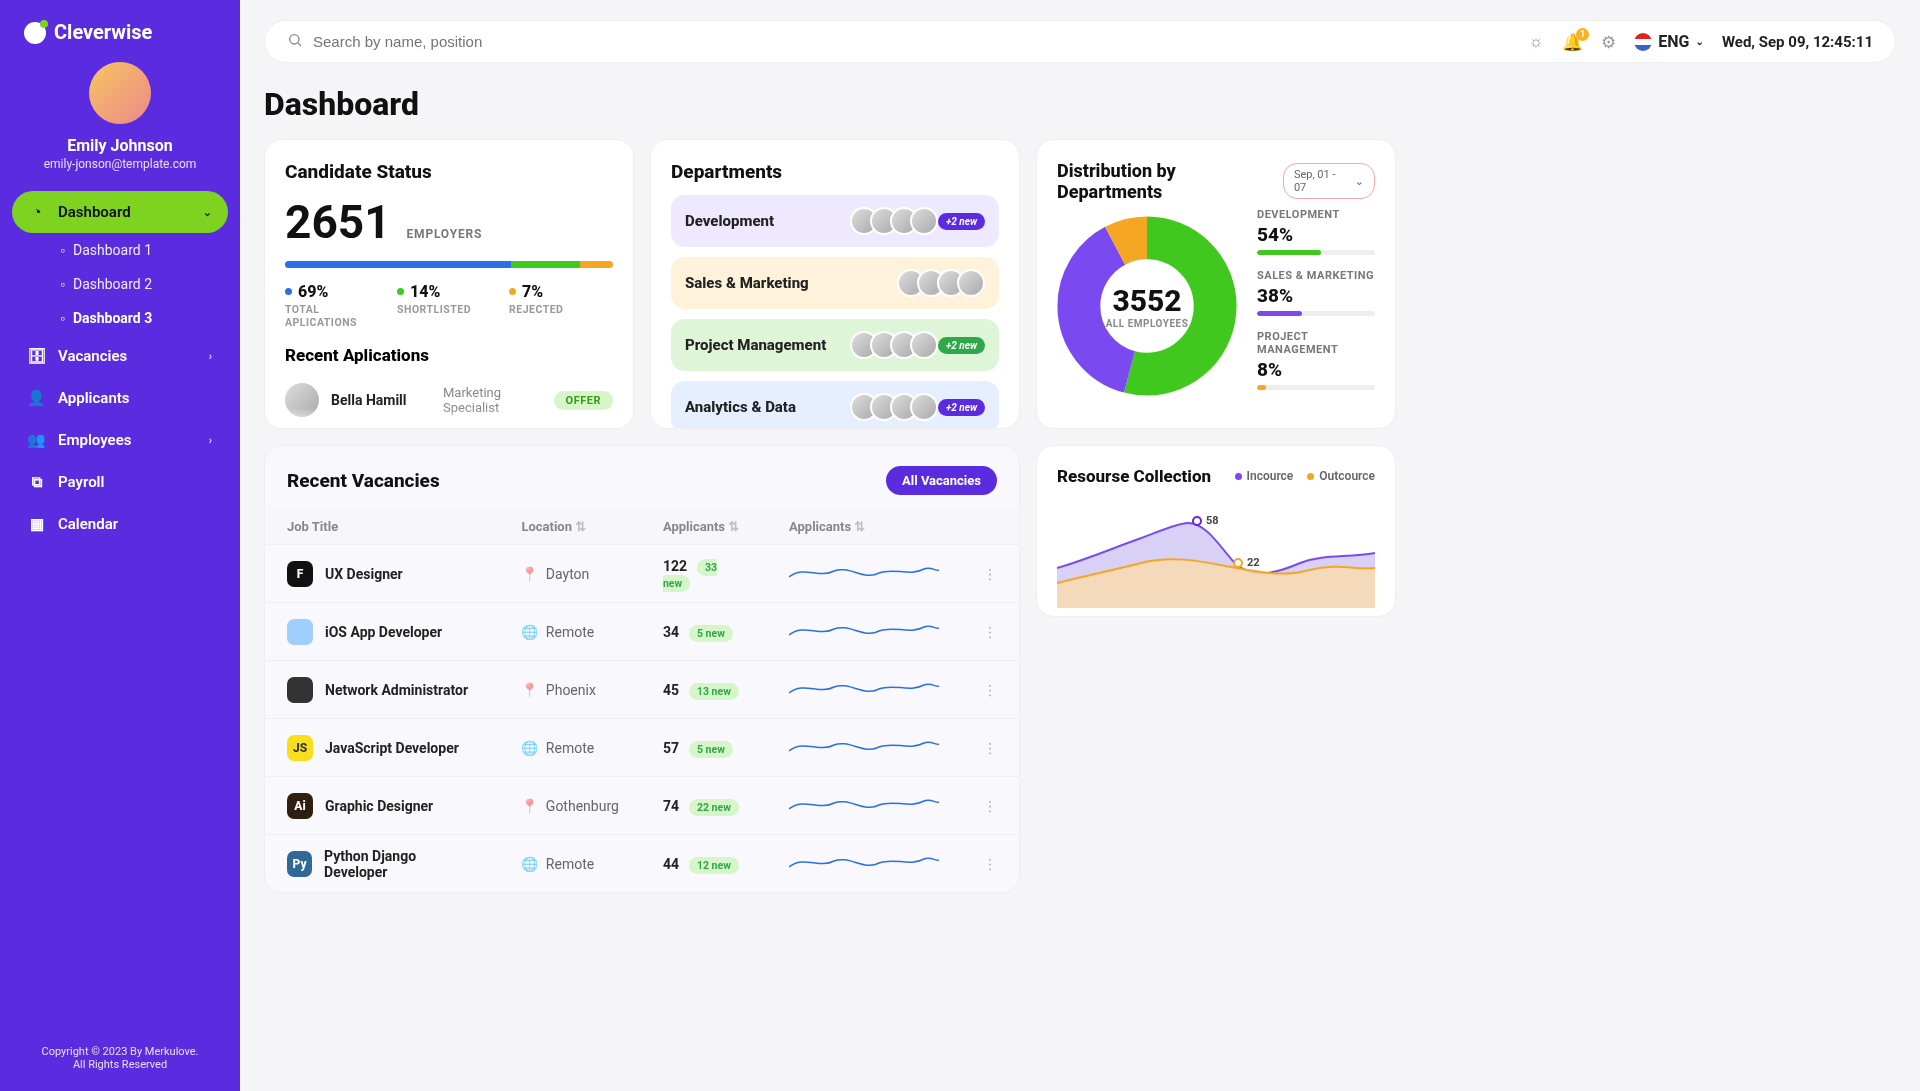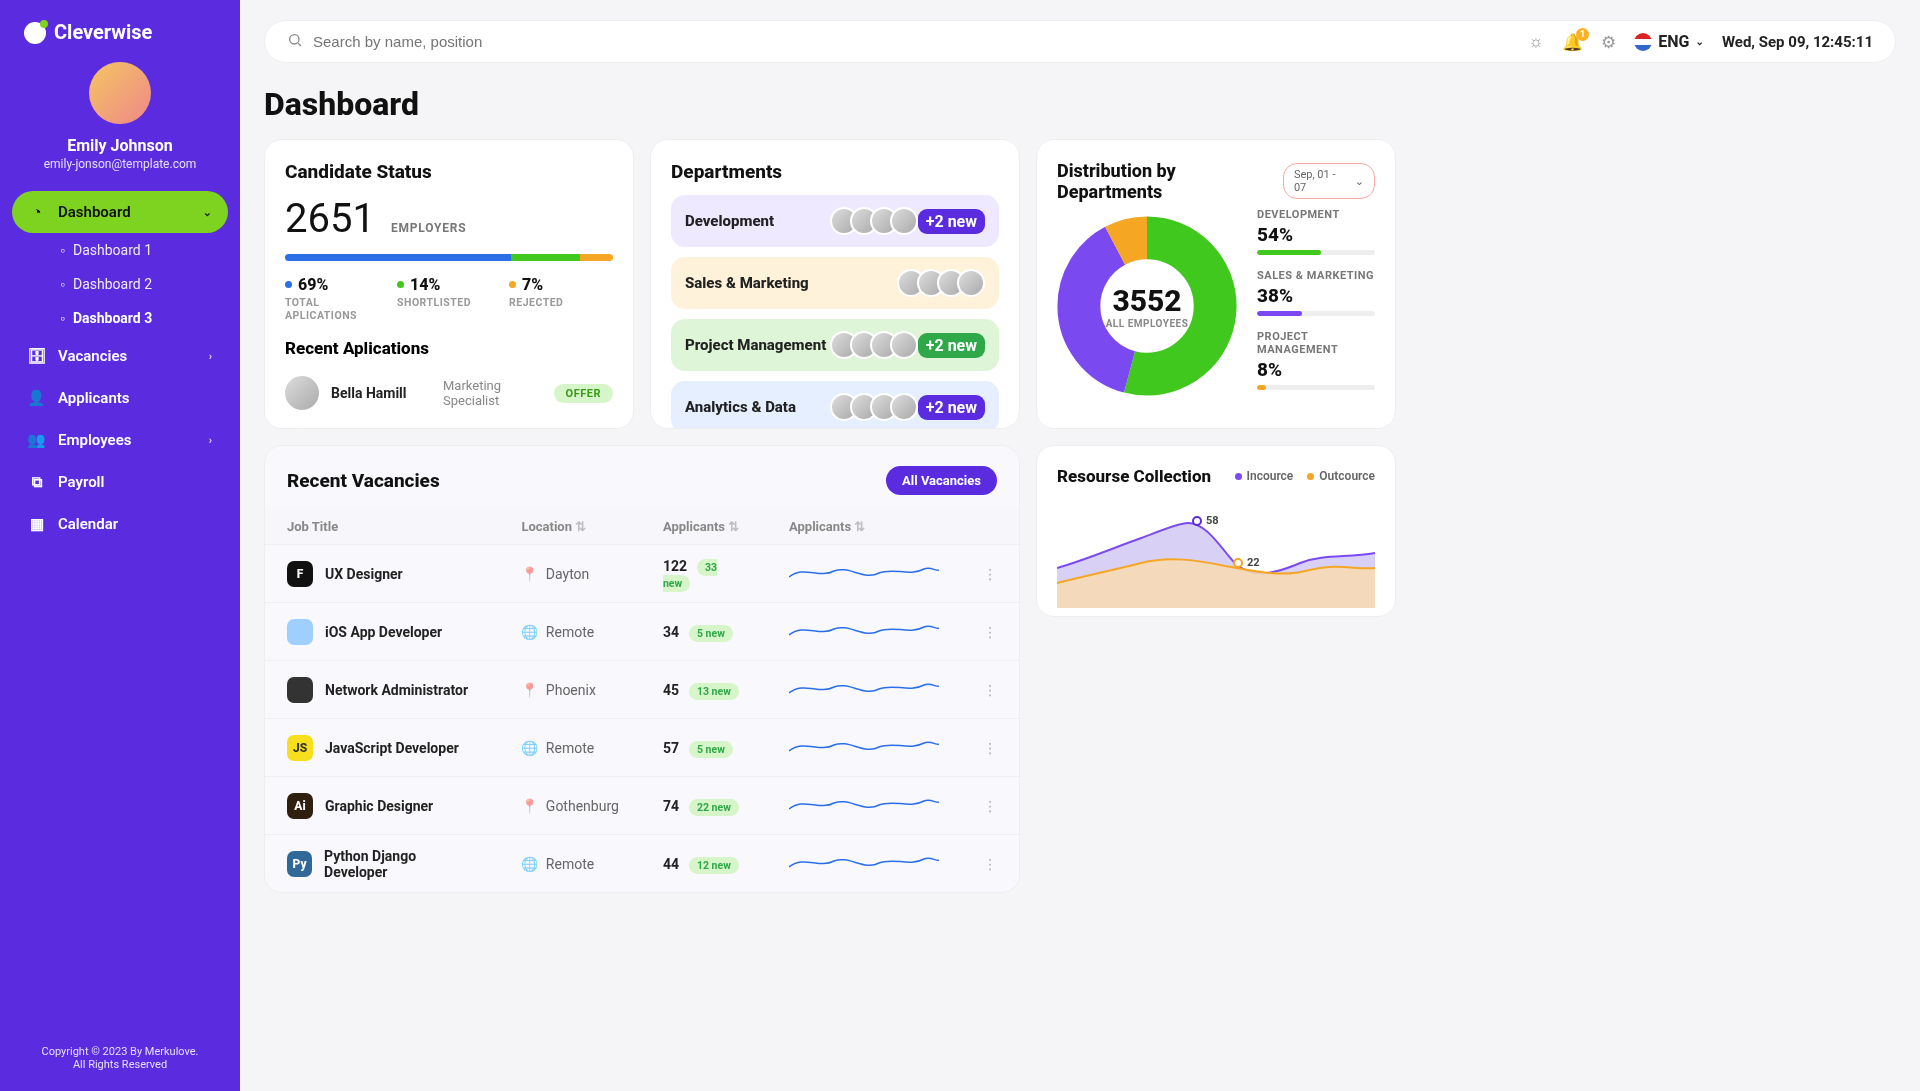--- a/index.html
+++ b/index.html
@@ -41,21 +41,21 @@
 .flag { width:18px; height:18px; border-radius:50%; background:linear-gradient(#d22 33%, #fff 33% 66%, #36c 66%);}
 .datetime { font-weight:700; color:#222; font-size:15px; }
 
 .page-title { font-size:32px; font-weight:800; margin:22px 0 16px; color:#111; }
 
 .grid { display:grid; grid-template-columns: 370px 370px 360px; gap:16px; }
 .card { background:#fff; border-radius:18px; border:1px solid #eee; padding:20px; }
 .card-title { font-weight:800; font-size:19px; color:#111; margin-bottom:12px;}
 
 
-.big-num { font-size:40px; font-weight:400; color:#111; display:inline-block;}
+.big-num { font-size:46px; font-weight:700; color:#111; display:inline-block;}
 .big-label { font-size:12px; letter-spacing:.8px; font-weight:700; color:#777; margin-left:12px; }
 .prog-bar { display:flex; height:7px; border-radius:4px; overflow:hidden; margin:12px 0 14px;}
 .prog-bar > div { height:100%; }
 .stats-row { display:flex; gap:8px; margin-bottom:16px;}
 .stat { flex:1;}
 .stat-val { font-size:16px; font-weight:800; color:#111; display:flex; align-items:center; gap:6px;}
 .stat-dot { width:7px; height:7px; border-radius:50%;}
 .stat-lab { font-size:10.5px; letter-spacing:.5px; font-weight:700; color:#999; margin-top:2px;}
 .ra-title { font-weight:800; font-size:17px; margin-bottom:10px;}
 .app-row { display:flex; align-items:center; gap:12px; padding:8px 0;}
@@ -64,21 +64,21 @@
 .app-pos { flex:1; font-size:13px; color:#888;}
 .pill { padding:3px 12px; border-radius:12px; font-size:11px; font-weight:700; letter-spacing:.5px;}
 .pill.offer { background:#d6f5c8; color:#3a9a1a;}
 
 
 .dept-list { display:flex; flex-direction:column; gap:10px; }
 .dept-row { display:flex; align-items:center; justify-content:space-between; padding:12px 14px; border-radius:14px; font-weight:800; font-size:15px; color:#222;}
 .dept-avs { display:flex; align-items:center;}
 .dept-avs .mini-av { width:28px; height:28px; margin-left:-8px; border:2px solid #fff;}
 .dept-avs .mini-av:first-child { margin-left:0;}
-.dept-badge { background:#5b2be0; color:#fff; font-size:16px; font-weight:700; padding:3px 8px; border-radius:9px; }
+.dept-badge { background:#5b2be0; color:#fff; font-size:10px; font-weight:700; padding:3px 8px; border-radius:9px; font-style:italic;}
 .dept-badge.green { background:#2fa84a;}
 
 
 .dist-head { display:flex; justify-content:space-between; align-items:center; margin-bottom:6px;}
 .date-sel { font-size:11px; color:#666; border:1px solid #fca5a5; border-radius:14px; padding:4px 10px; cursor:pointer; display:flex; align-items:center; gap:5px;}
 .dist-body { display:flex; gap:20px; align-items:center;}
 .donut-wrap { position:relative; width:180px; height:180px;}
 .donut-wrap svg{ transform: rotate(-90deg);}
 .donut-center { position:absolute; inset:0; display:flex; flex-direction:column; align-items:center; justify-content:center;}
 .donut-num { font-size:30px; font-weight:800; color:#111;}

